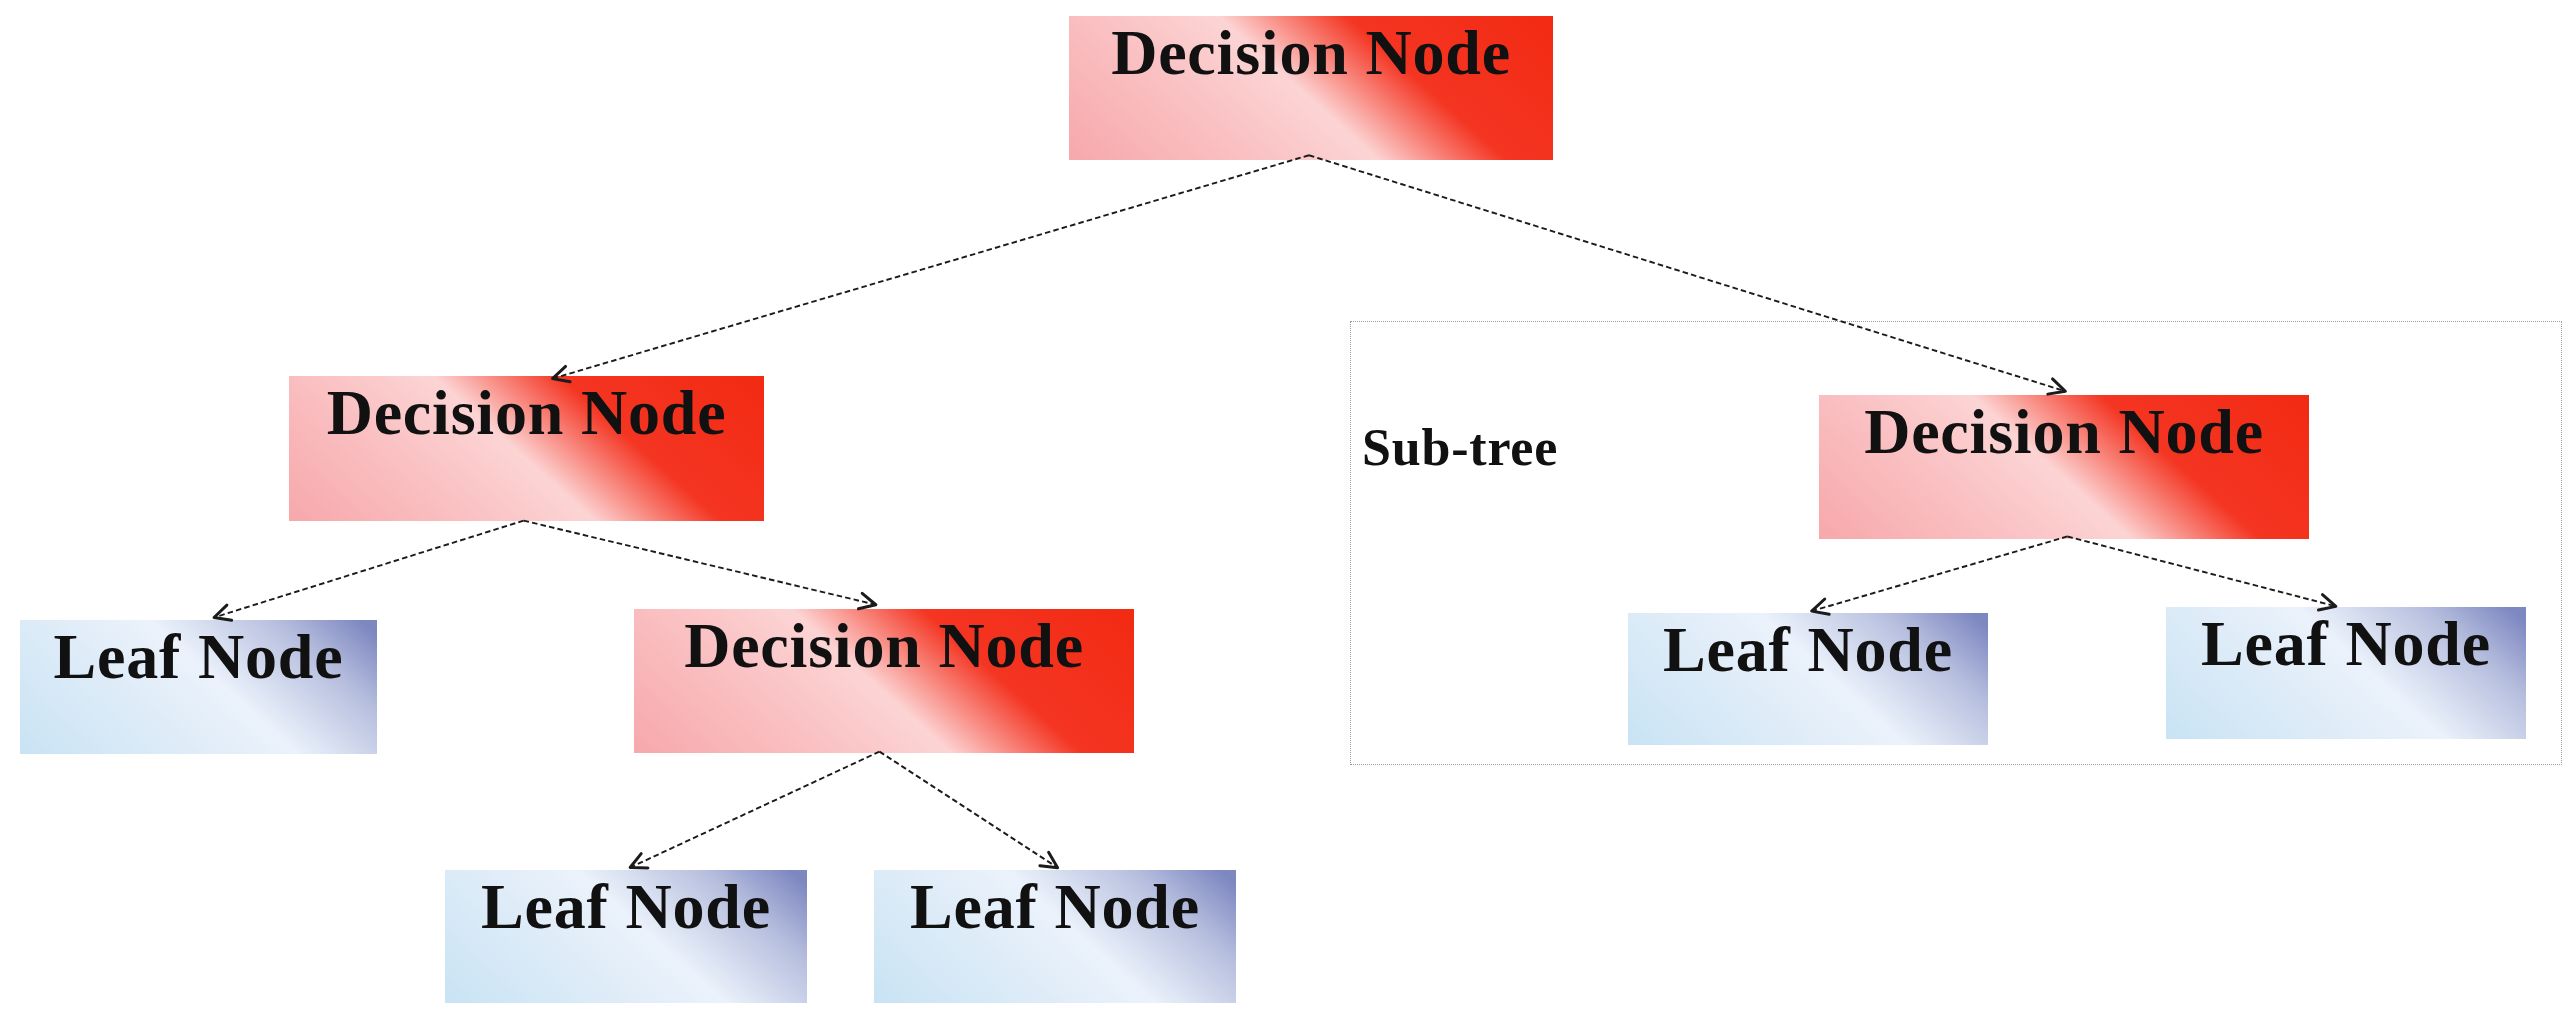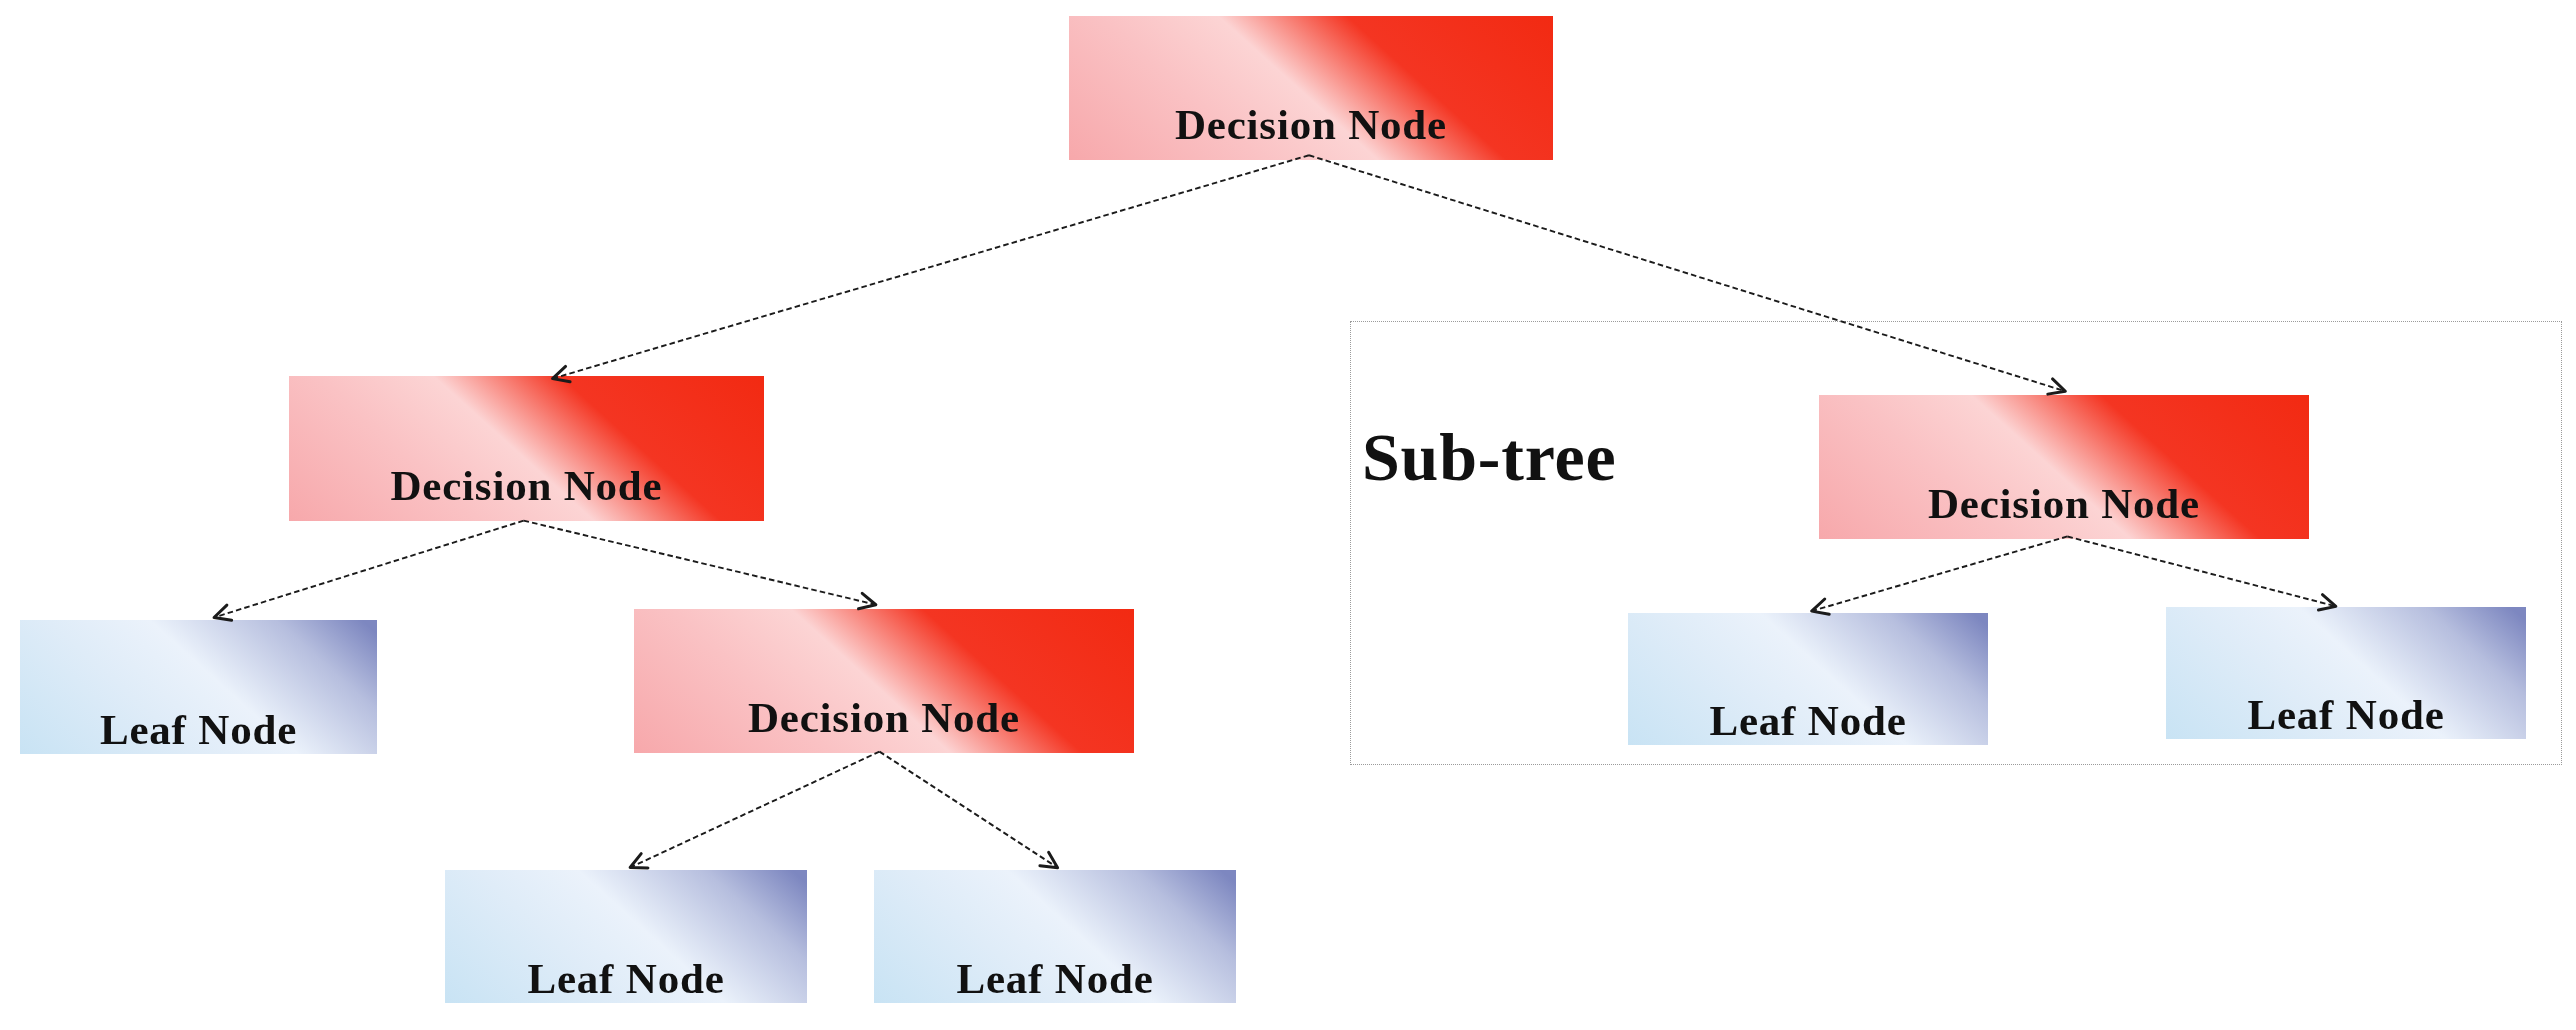--- a/index.html
+++ b/index.html
@@ -2,22 +2,22 @@
 <html style="font-size:12.7px"><head>
 <meta charset="utf-8">
 <style>
   html,body{margin:0;padding:0;background:#ffffff;}
   body{width:2576px;height:1031px;overflow:hidden;}
   .canvas{
     position:relative;width:2576px;height:1031px;background:#ffffff;
     font-family:"Liberation Serif","DejaVu Serif",serif;
   }
   .node{
-    position:absolute;display:flex;align-items:flex-end;justify-content:center;
-    font-weight:bold;font-size:43px;color:#111111;letter-spacing:0.8px;
+    position:absolute;display:flex;align-items:flex-start;justify-content:center;
+    font-weight:bold;font-size:64px;color:#111111;letter-spacing:0.8px;
     white-space:nowrap;
   }
   .decision{
     background:linear-gradient(42deg,#f7a8ab 0%,#fac2c4 30%,#fcd4d4 48%,#f43522 68%,#f22a12 100%);
     padding-bottom:11px;
   }
   .leaf{
     background:linear-gradient(42deg,#c8e3f4 0%,#dfecf8 35%,#ebf2fb 55%,#b6bede 80%,#7d87c0 97%);
   }
   
@@ -30,21 +30,21 @@
   .n-leaf-br{left:874px;top:870px;width:362px;height:133px;}
   .n-st-leaf-left{left:1628px;top:613px;width:360px;height:132px;}
   .n-st-leaf-right{left:2166px;top:607px;width:360px;height:132px;}
 
   .subtree-box{
     position:absolute;left:1350px;top:321px;width:1212px;height:444px;
     border:1.6px dotted #9b9b9b;box-sizing:border-box;background:transparent;
   }
   .subtree-label{
     position:absolute;left:1362px;top:418px;
-    font-size:68px;font-weight:bold;color:#111111;letter-spacing:0.8px;
+    font-size:52px;font-weight:bold;color:#111111;letter-spacing:0.8px;
   }
   svg.edges{position:absolute;left:0;top:0;width:2576px;height:1031px;pointer-events:none;}
   svg.edges line{stroke:#1b1b1b;stroke-width:2.4;stroke-dasharray:7 4;}
 </style>
 </head>
 <body>
 
 <div class="canvas">
 
   <div class="subtree-box"></div>

